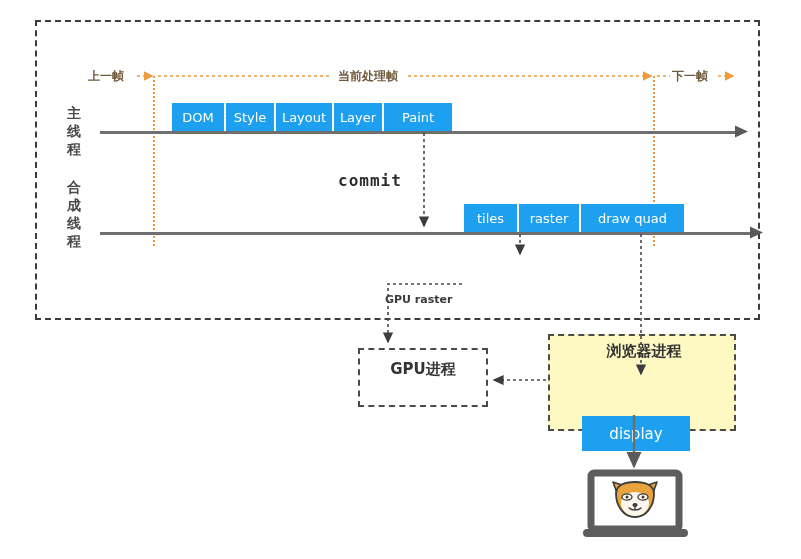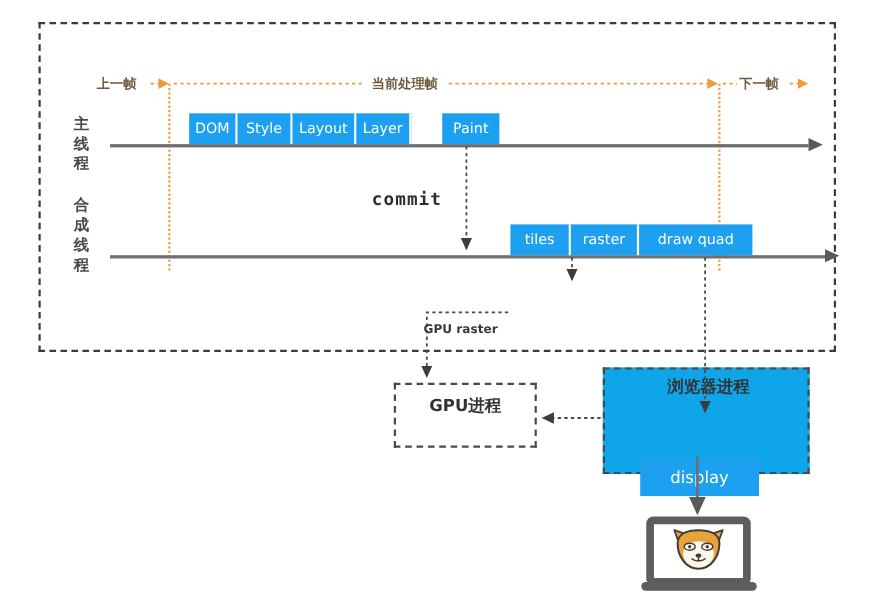--- a/index.html
+++ b/index.html
@@ -60,21 +60,21 @@
 
   
   #gpu-box{left:358px;top:348px;width:130px;height:59px;
        border:2px dashed #4a4a4a;background:#fff;
        display:flex;align-items:flex-start;justify-content:center;
        padding-top:10px;box-sizing:border-box;
        font-size:15px;font-weight:600;color:#333;}
 
   
   #browser-box{left:548px;top:334px;width:188px;height:97px;
-       border:2px dashed #4a4a4a;background:#0ea5e9;box-sizing:border-box;}
+       border:2px dashed #4a4a4a;background:#fef9c3;box-sizing:border-box;}
   #browser-title{left:0px;top:6px;width:188px;text-align:center;
        font-size:15px;font-weight:600;color:#333;}
   #display-blk{left:32px;top:46px;width:108px;height:35px;background:#1ea0f0;
        color:#fff;font-size:15px;display:flex;align-items:center;justify-content:center;margin-top:34px;}
 
   
   #wires{position:absolute;left:0;top:0;width:801px;height:559px;pointer-events:none;}
 </style>
 </head>
 <body>
@@ -100,25 +100,25 @@
       <div>合</div>
       <div>成</div>
       <div>线</div>
       <div>程</div>
     </div>
 
   <div class="lay timeline" id="tl-main"></div>
   <div class="lay timeline" id="tl-comp"></div>
 
   <div class="lay" id="main-blocks">
-      <div class="blk" style="width: 44px;">DOM</div>
+      <div class="blk" style="width: 54px;">DOM</div>
       <div class="blk" style="width: 50px;">Style</div>
       <div class="blk" style="width: 58px;">Layout</div>
       <div class="blk" style="width: 50px;">Layer</div>
-      <div class="blk" style="width: 52px; margin-left: 28px;">Paint</div>
+      <div class="blk" style="width: 68px;">Paint</div>
     </div>
   <div class="lay" id="comp-blocks">
       <div class="blk" style="width: 55px; margin-left: 32px;">tiles</div>
       <div class="blk" style="width: 62px;">raster</div>
       <div class="blk" style="width: 103px;">draw quad</div>
     </div>
 
   <div class="lay" id="commit">commit</div>
 
 

